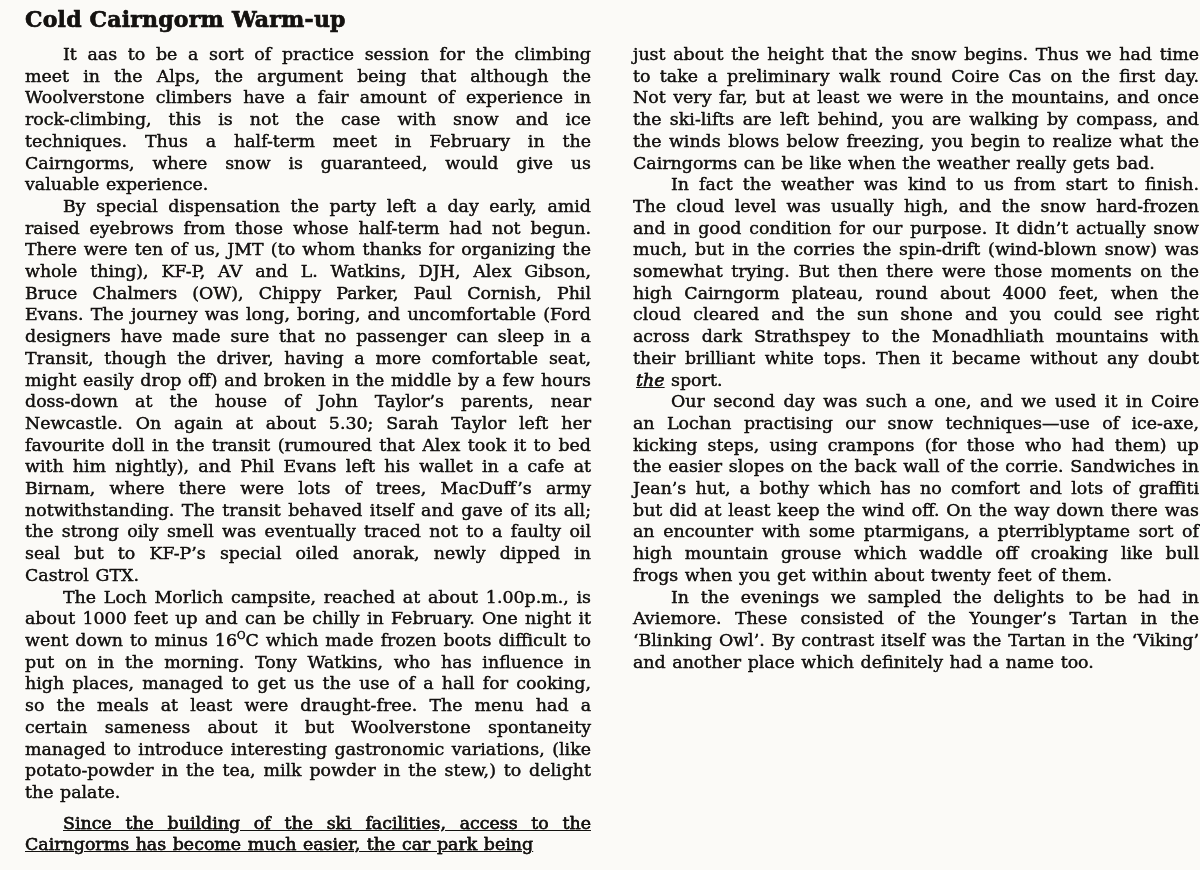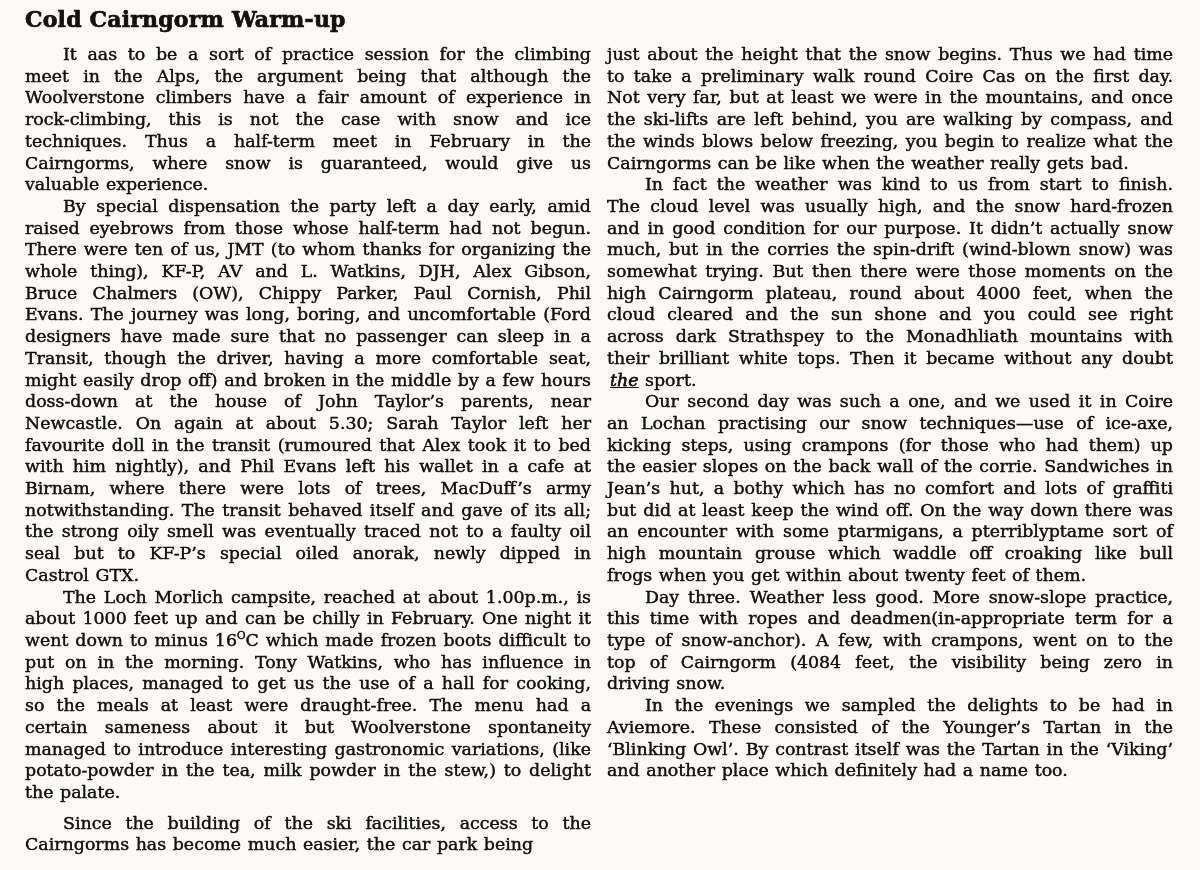--- a/index.html
+++ b/index.html
@@ -23,36 +23,36 @@
   h1.article-title {
     margin: 0 0 12px 0;
     font-size: 22px;
     line-height: 26px;
     font-weight: bold;
     letter-spacing: 0.2px;
     -webkit-text-stroke: 0.6px #141210;
   }
   .columns {
     display: flex;
-    gap: 16px;
+    gap: 42px;
   }
   .col {
     width: 566px;
     flex: 0 0 566px;
   }
   .col p {
     margin: 0;
     font-size: 17.4px;
     line-height: 21.7px;
     text-align: justify;
     word-spacing: 0.06em;
     hyphens: none;
   }
   .col p.indent { text-indent: 38px; }
-  .col p.extra-space { margin-top: 9px; }
+  .col p.extra-space { margin-top: 9px; text-decoration: underline; }
   .col sup.degree {
     font-size: 0.6em;
     vertical-align: super;
     line-height: 0;
   }
   .col em.emph {
     font-style: italic;
     padding-left: 3px;
     text-decoration: underline;
   }
@@ -71,18 +71,17 @@
       <p class="indent">By special dispensation the party left a day early, amid raised eyebrows from those whose half-term had not begun. There were ten of us, JMT (to whom thanks for organizing the whole thing), KF-P, AV and L. Watkins, DJH, Alex Gibson, Bruce Chalmers (OW), Chippy Parker, Paul Cornish, Phil Evans. The journey was long, boring, and uncomfortable (Ford designers have made sure that no passenger can sleep in a Transit, though the driver, having a more comfortable seat, might easily drop off) and broken in the middle by a few hours doss-down at the house of John Taylor’s parents, near Newcastle. On again at about 5.30; Sarah Taylor left her favourite doll in the transit (rumoured that Alex took it to bed with him nightly), and Phil Evans left his wallet in a cafe at Birnam, where there were lots of trees, MacDuff’s army notwithstanding. The transit behaved itself and gave of its all; the strong oily smell was eventually traced not to a faulty oil seal but to KF-P’s special oiled anorak, newly dipped in Castrol GTX.</p>
       <p class="indent"><span>The Loch Morlich campsite, reached at about 1.00p.m., is about 1000 feet up and can be chilly in February. One night it went down to minus 16</span><sup class="degree">O</sup><span>C which made frozen boots difficult to put on in the morning. Tony Watkins, who has influence in high places, managed to get us the use of a hall for cooking, so the meals at least were draught-free. The menu had a certain sameness about it but Woolverstone spontaneity managed to introduce interesting gastronomic variations, (like potato-powder in the tea, milk powder in the stew,) to delight the palate.</span></p>
       <p class="indent extra-space">Since the building of the ski facilities, access to the Cairngorms has become much easier, the car park being</p>
 
     </div>
 
     <div class="col">
       <p>just about the height that the snow begins. Thus we had time to take a preliminary walk round Coire Cas on the first day. Not very far, but at least we were in the mountains, and once the ski-lifts are left behind, you are walking by compass, and the winds blows below freezing, you begin to realize what the Cairngorms can be like when the weather really gets bad.</p>
       <p class="indent"><span>In fact the weather was kind to us from start to finish. The cloud level was usually high, and the snow hard-frozen and in good condition for our purpose. It didn’t actually snow much, but in the corries the spin-drift (wind-blown snow) was somewhat trying. But then there were those moments on the high Cairngorm plateau, round about 4000 feet, when the cloud cleared and the sun shone and you could see right across dark Strathspey to the Monadhliath mountains with their brilliant white tops. Then it became without any doubt </span><em class="emph">the</em><span> sport.</span></p>
       <p class="indent">Our second day was such a one, and we used it in Coire an Lochan practising our snow techniques—use of ice-axe, kicking steps, using crampons (for those who had them) up the easier slopes on the back wall of the corrie. Sandwiches in Jean’s hut, a bothy which has no comfort and lots of graffiti but did at least keep the wind off. On the way down there was an encounter with some ptarmigans, a pterriblyptame sort of high mountain grouse which waddle off croaking like bull frogs when you get within about twenty feet of them.</p>
-      <p class="indent">Day three. Weather less good. More snow-slope practice, this time with ropes and deadmen(in-appropriate term for a type of snow-anchor). A few, with crampons, went on to the top of Cairngorm (4084 feet, the visibility being zero in driving snow.</p>
       <p class="indent">In the evenings we sampled the delights to be had in Aviemore. These consisted of the Younger’s Tartan in the ‘Blinking Owl’. By contrast itself was the Tartan in the ‘Viking’ and another place which definitely had a name too.</p>
     </div>
 
   </div>
 </div>
 
 </body></html>

